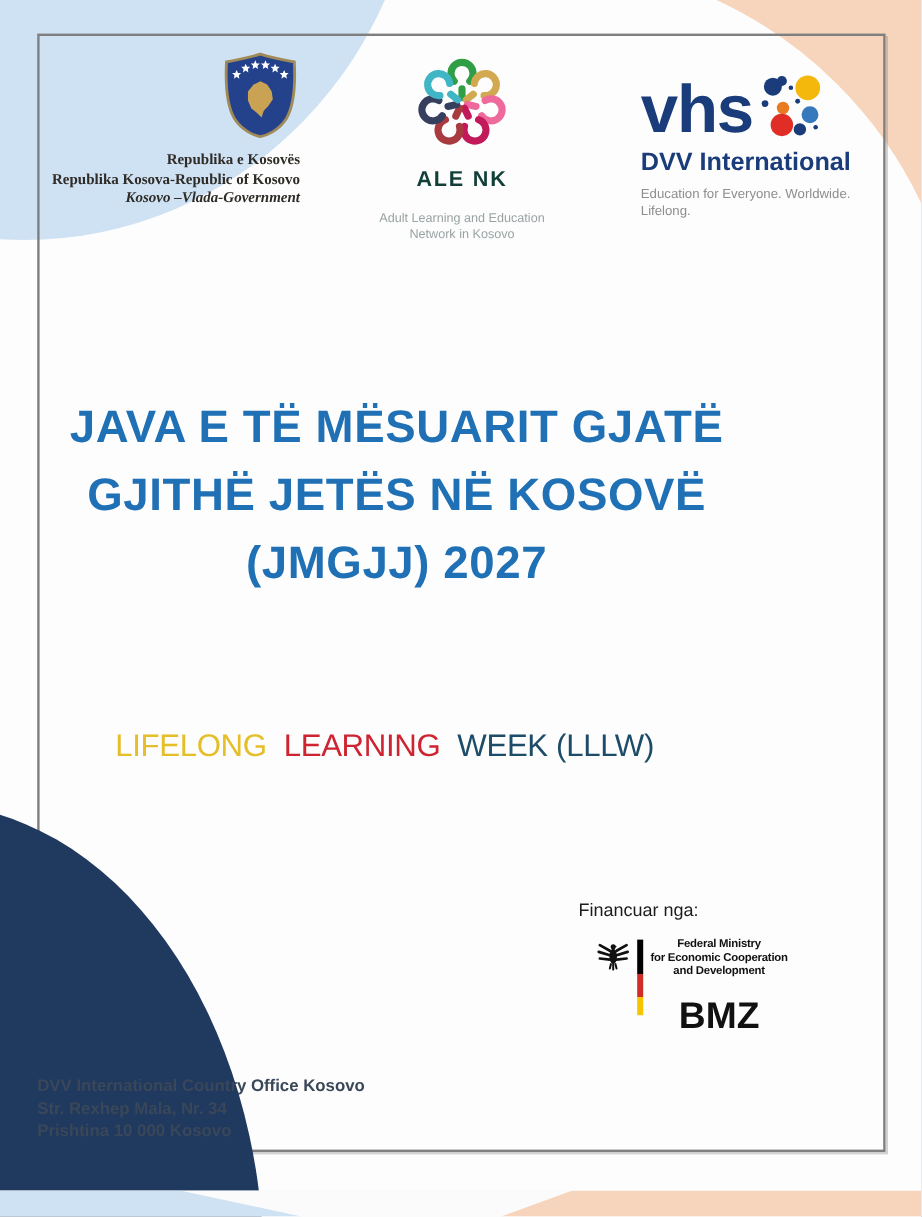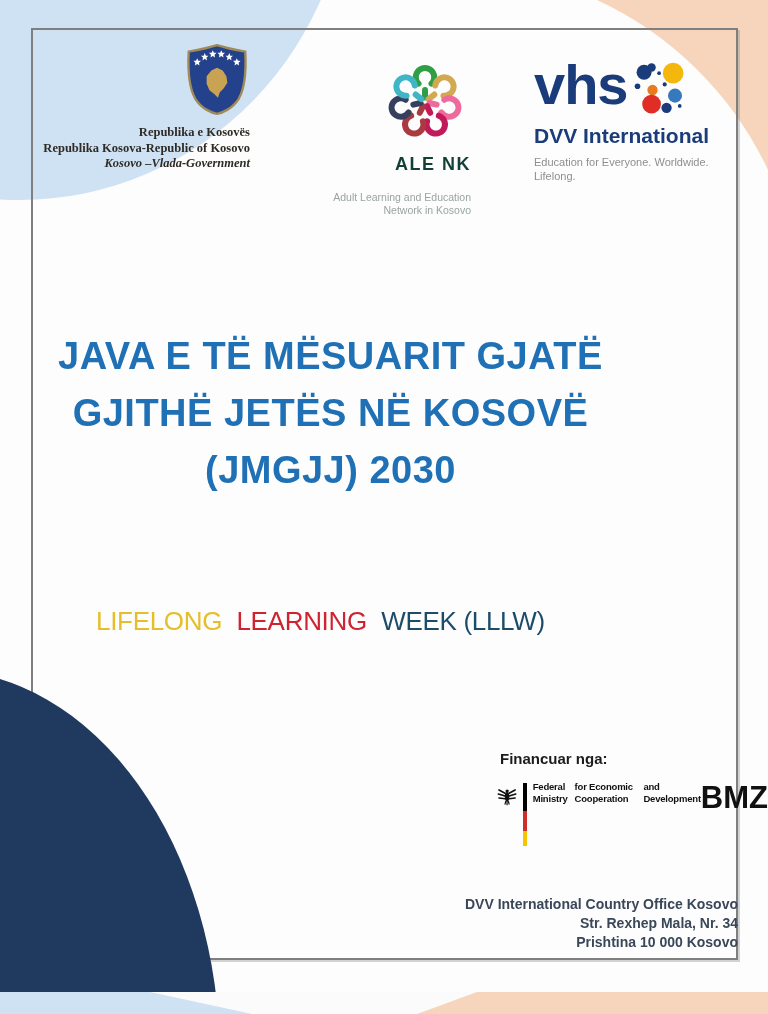--- a/index.html
+++ b/index.html
@@ -22,50 +22,50 @@
     -webkit-clip-path:polygon(0 0,150px 0,252px 100%,0 100%);
     clip-path:polygon(0 0,150px 0,252px 100%,0 100%);}
   .band-peach{position:absolute;left:417px;top:0;width:351px;height:22px;background:#f7d5bc;
     -webkit-clip-path:polygon(60px 0,100% 0,100% 100%,0 100%);
     clip-path:polygon(60px 0,100% 0,100% 100%,0 100%);}
   
   .kosovo{position:absolute;left:38px;top:42px;width:212px;text-align:right;z-index:6;}
   .kosovo .lines{margin-top:5px;font-family:"Liberation Serif",serif;font-weight:bold;
     font-size:12.5px;line-height:15.5px;color:#2f2b26;}
   .kosovo .gov{font-style:italic;}
-  .alenk{position:absolute;left:299px;top:56px;width:172px;text-align:right;z-index:6;}
+  .alenk{position:absolute;left:299px;top:40px;width:172px;text-align:center;z-index:6;}
   .alenk .name{font-size:18px;font-weight:800;letter-spacing:1.5px;color:#133f39;margin-top:2px;}
   .alenk .sub{font-size:10.5px;line-height:13px;color:#9aa3a3;margin-top:16px;}
   .vhs{position:absolute;left:534px;top:56px;width:205px;z-index:6;}
-  .vhs-row{display:flex;align-items:flex-start;}
+  .vhs-row{display:flex;align-items:flex-end;}
   .vhs-word{font-size:56px;font-weight:bold;color:#1b3c7a;line-height:58px;letter-spacing:-1px;}
   .vhs-dots{margin-left:2px;margin-top:4px;}
   .vhs-org{font-size:21px;font-weight:bold;color:#1b3c7a;margin-top:4px;}
   .vhs-tag{font-size:11px;line-height:14px;color:#8e8e8e;margin-top:7px;}
   
   .title{position:absolute;left:31px;top:328px;width:599px;text-align:center;z-index:6;
     color:#1f70b5;font-size:38px;font-weight:700;line-height:57px;letter-spacing:.5px;}
   
   .subtitle{position:absolute;left:96px;top:606px;z-index:6;font-size:26px;font-weight:500;
     letter-spacing:-0.3px;white-space:nowrap;}
   .subtitle span + span{margin-left:.28em;}
   .sub-gold{color:#e5be29;}
   .sub-red{color:#ce2431;text-align:center;}
   .sub-navy{color:#1d4c68;}
   
-  .funding-label{position:absolute;left:500px;top:750px;z-index:6;font-size:15px;
-    font-weight:700;color:#1c1c1c;}
+  .funding-label{position:absolute;left:482px;top:750px;z-index:6;font-size:15px;
+    font-weight:400;color:#1c1c1c;}
   .bmz{position:absolute;left:497px;top:781px;z-index:6;display:flex;gap:6px;}
   .bmz-stripe{width:5px;height:63px;margin-top:2px;
     background:linear-gradient(#000 0 45%,#d02c2a 45% 76%,#f7c500 76% 100%);}
-  .bmz-col{display:flex;flex-direction:row;}
+  .bmz-col{display:flex;flex-direction:column;text-align:center;}
   .bmz-ministry{font-size:9.5px;font-weight:700;line-height:11.5px;color:#111;letter-spacing:-.2px;}
-  .bmz-abbr{font-size:31px;font-weight:700;color:#111;line-height:31px;margin-top:1px;}
-  
-  .footer{position:absolute;left:31px;top:895px;width:707px;text-align:right;z-index:6;
+  .bmz-abbr{font-size:31px;font-weight:700;color:#111;line-height:31px;margin-top:15px;}
+  
+  .footer{position:absolute;left:31px;top:895px;width:707px;text-align:left;z-index:6;
     font-size:14px;font-weight:600;color:#3a4759;line-height:19px;}
 </style>
 </head>
 <body>
 
 <div class="canvas">
 
   <div class="blob-tl"></div>
   <svg class="blob-tr" viewBox="0 0 200 200" width="200" height="200">
     <path d="M29,0 H200 V170 A353,353 0 0 0 29,0 Z" fill="#f7d5bc"></path>
@@ -162,21 +162,21 @@
     <div class="vhs-org">DVV International</div>
     <div class="vhs-tag">
       <div>Education for Everyone. Worldwide.</div>
       <div>Lifelong.</div>
     </div>
   </div>
 
   <div class="title">
     <div>JAVA E TË MËSUARIT GJATË</div>
     <div>GJITHË JETËS NË KOSOVË</div>
-    <div>(JMGJJ) 2030</div>
+    <div>(JMGJJ) 2027</div>
   </div>
 
   <div class="subtitle">
     <span class="sub-gold">LIFELONG</span>
     <span class="sub-red">LEARNING</span>
     <span class="sub-navy">WEEK (LLLW)</span>
   </div>
 
   <div class="funding-label">Financuar nga:</div>
   <div class="bmz">

